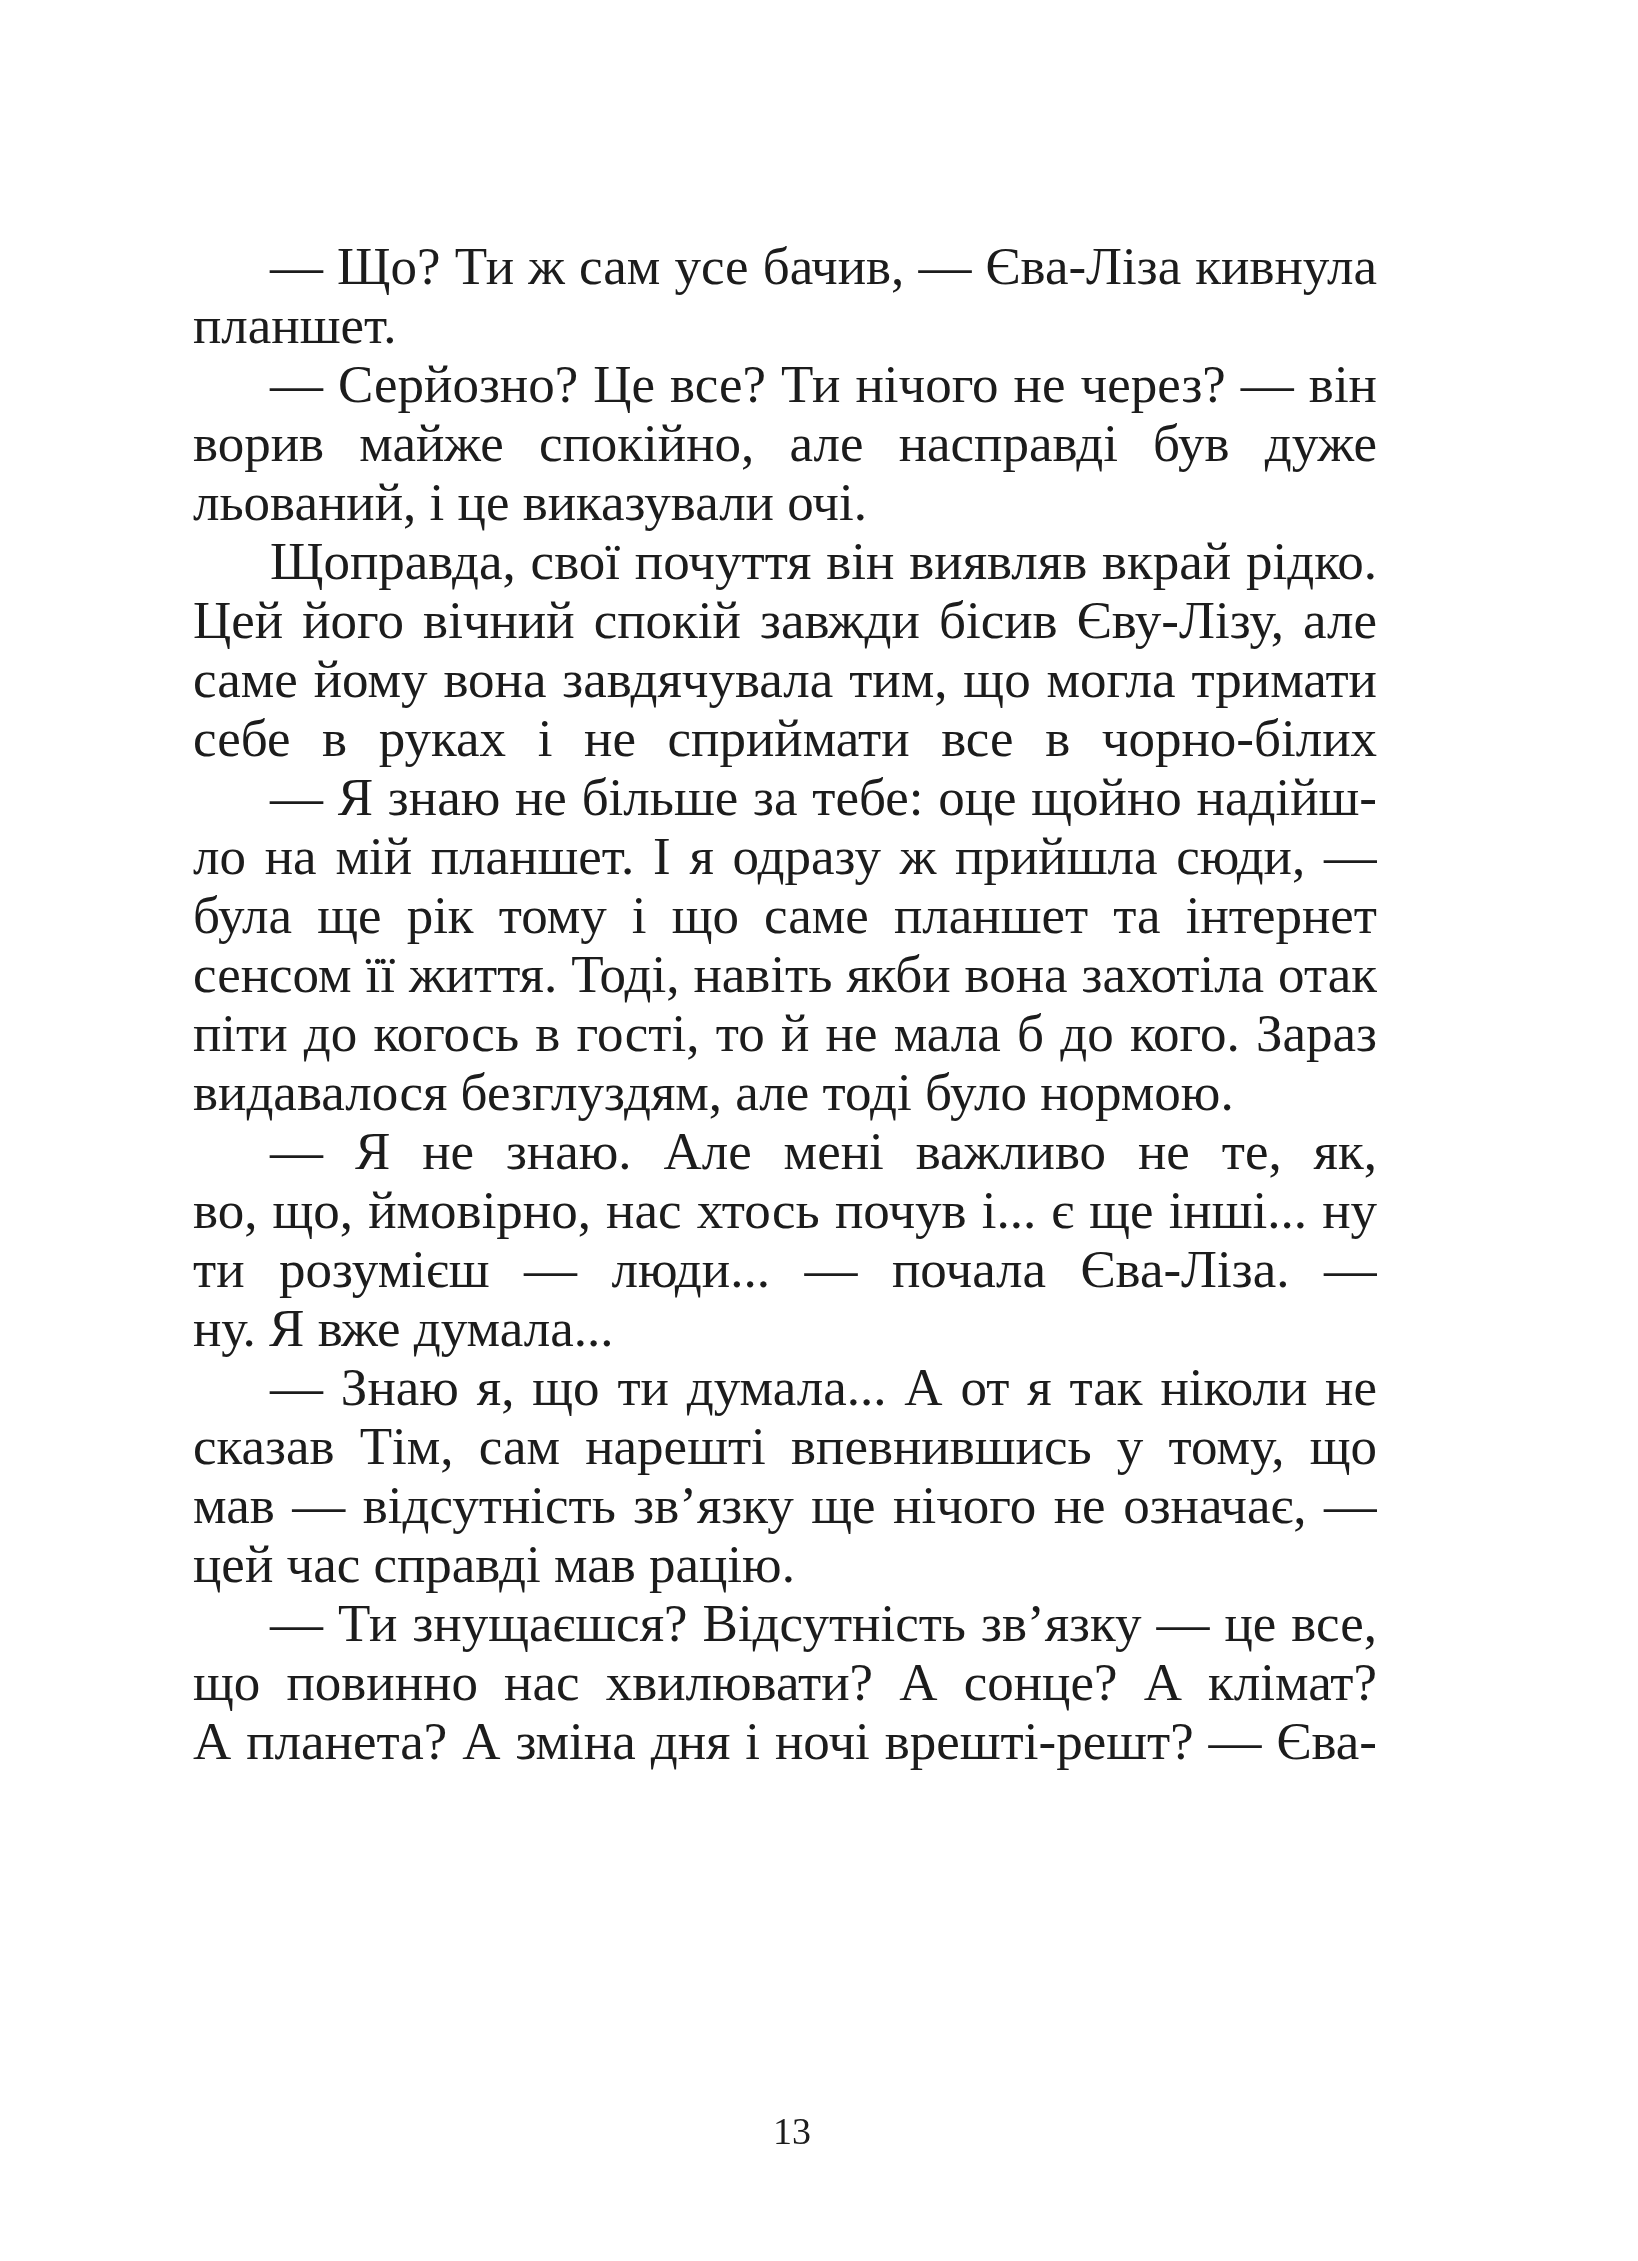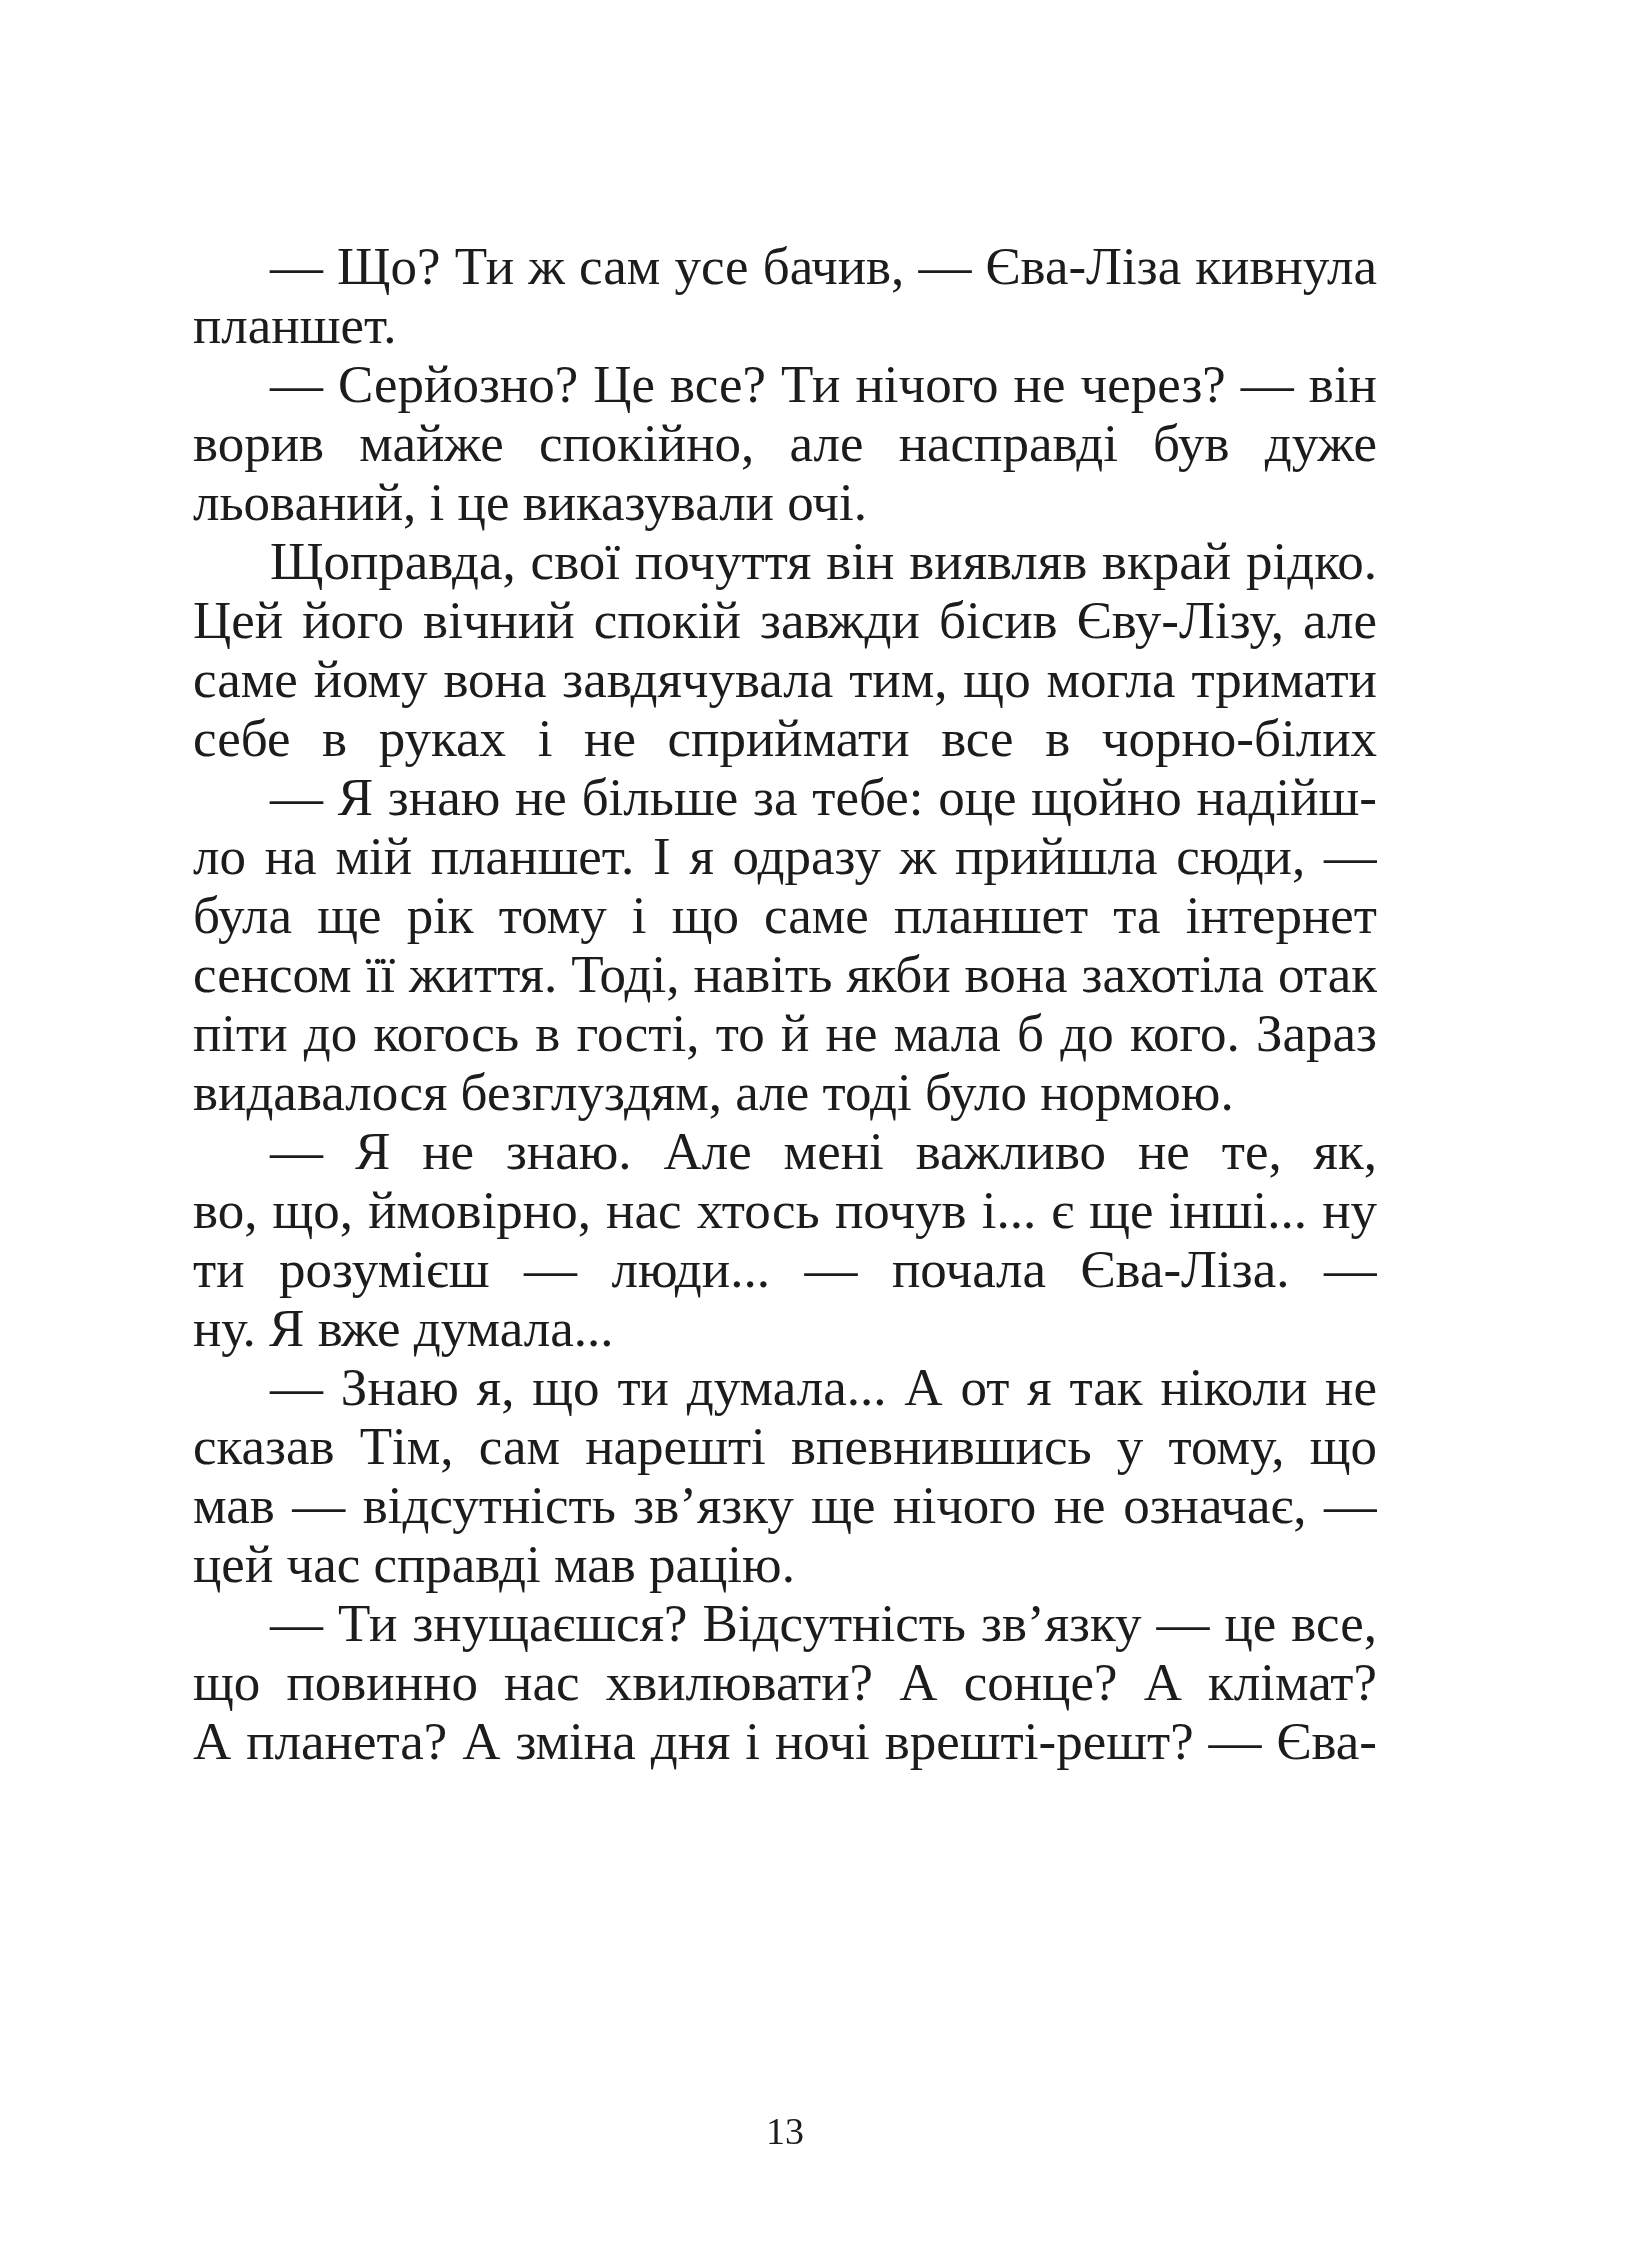--- a/index.html
+++ b/index.html
@@ -38,21 +38,21 @@
     overflow: hidden;
   }
   .line.first {
     padding-left: 77px;
   }
   .line.last {
     text-align-last: left;
   }
   .page-number {
     position: absolute;
-    left: 193px;
+    left: 200px;
     top: 2106px;
     width: 1184px;
     text-align: center;
     font-size: 38px;
     line-height: 51px;
   }
 </style>
 </head>
 <body>
 

